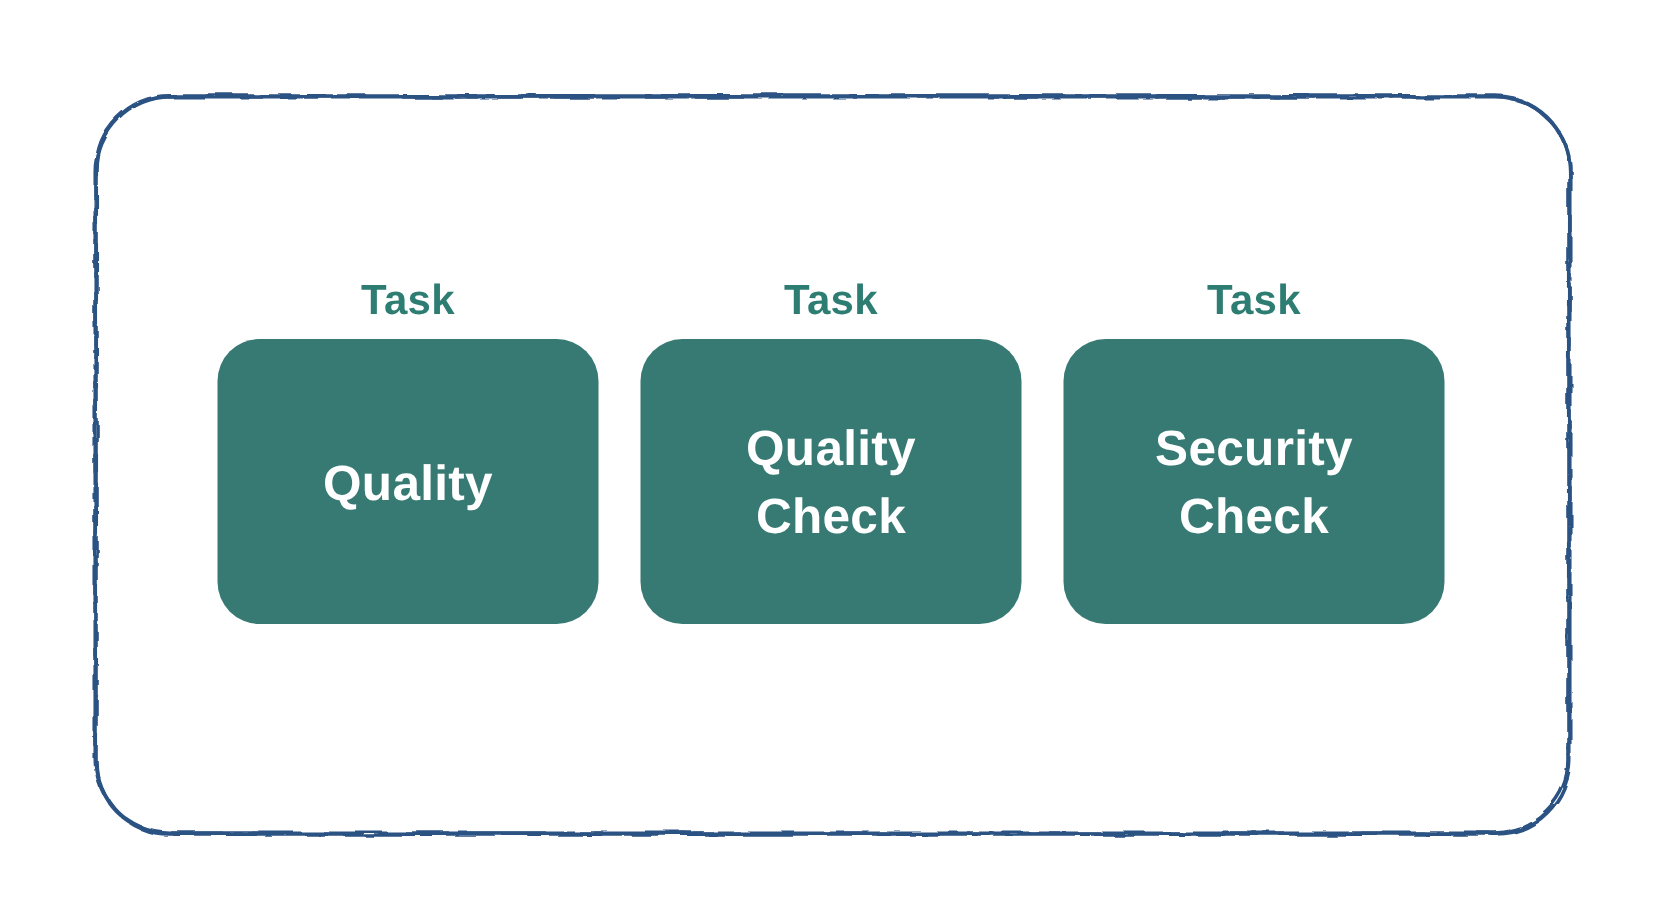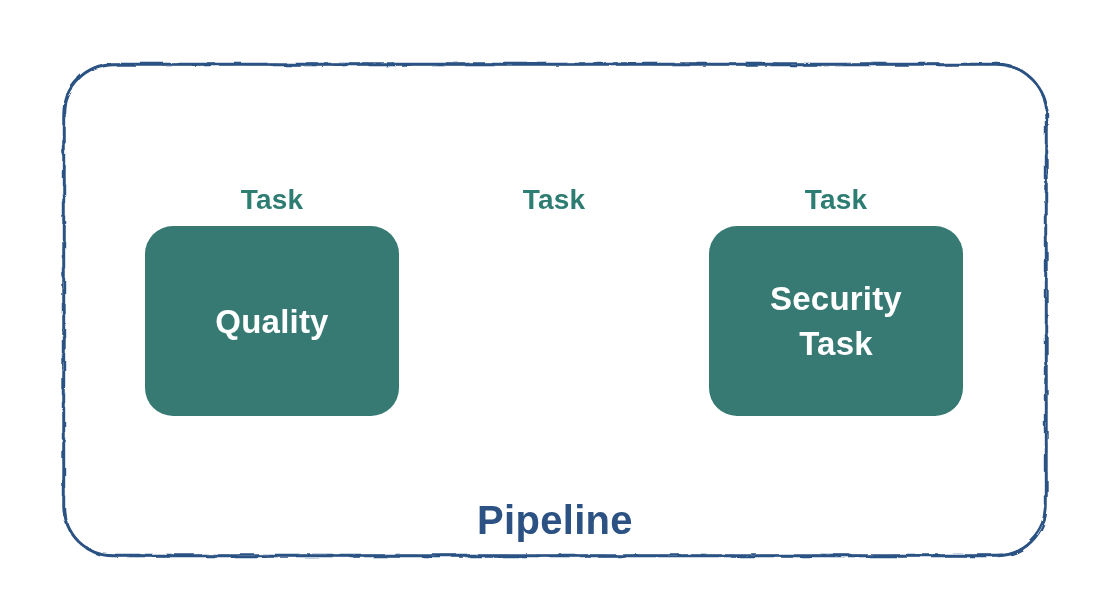--- a/index.html
+++ b/index.html
@@ -101,24 +101,26 @@
 
   <div class="task-group g0">
     <span class="task-type-label">Task</span>
     <div class="task-box">
       <span class="task-name">Quality</span>
     </div>
   </div>
 
   <div class="task-group g1">
     <span class="task-type-label">Task</span>
+    <div class="task-box">
+      <span class="task-name">Quality Check</span>
+    </div>
   </div>
 
   <div class="task-group g2">
     <span class="task-type-label">Task</span>
     <div class="task-box">
-      <span class="task-name">Security Task</span>
+      <span class="task-name">Security Check</span>
     </div>
   </div>
 
-  <div class="pipeline-label">Pipeline</div>
 
 </div>
 
 </body></html>

